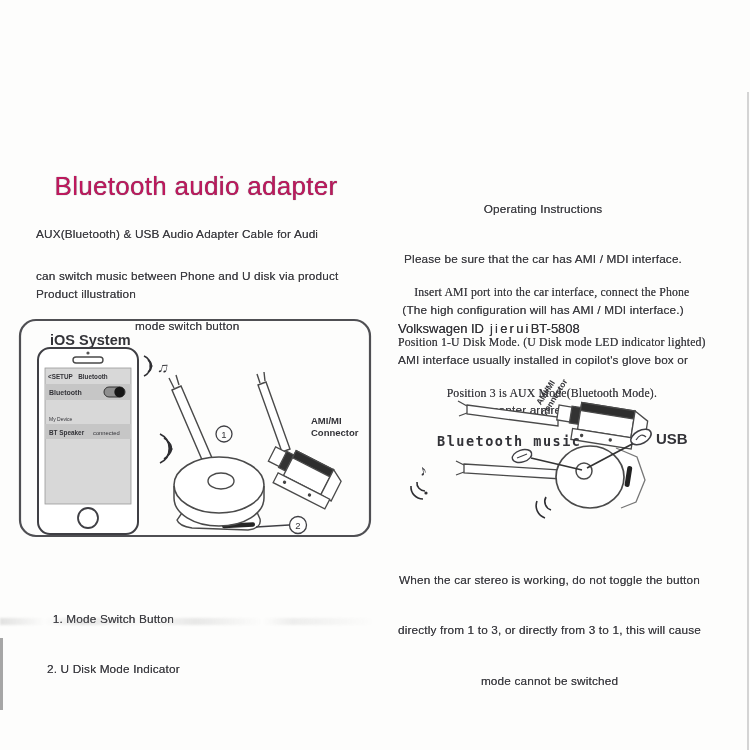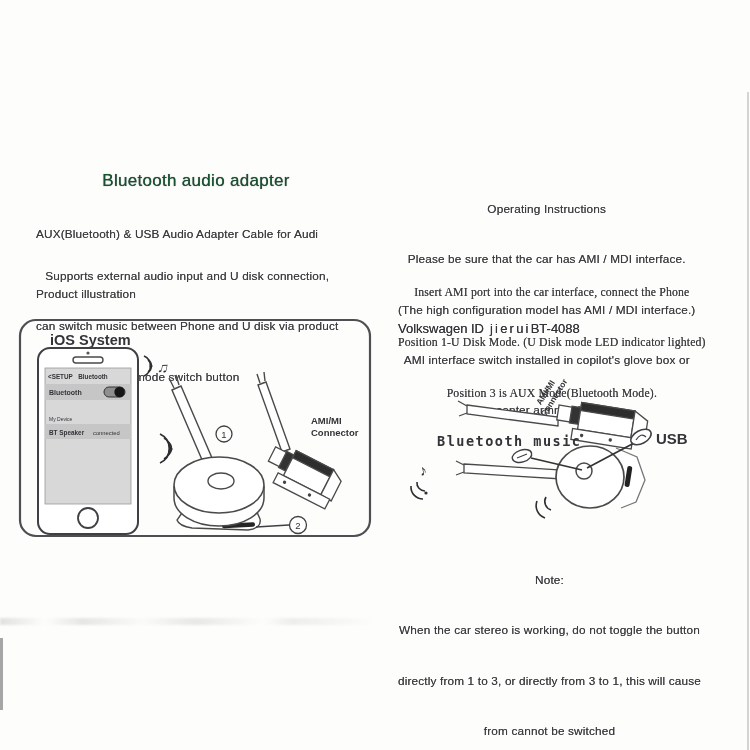--- a/index.html
+++ b/index.html
@@ -11,21 +11,21 @@
   .page{
     position:absolute;inset:0;background:#fdfdfc;
     filter:blur(0.3px);
   }
   .txt{position:absolute;white-space:pre;color:#3c3c41;text-shadow:0 0 0.4px rgba(55,55,60,.8);}
   .body-line{font-size:11.8px;line-height:14.3px;letter-spacing:.15px;text-align:right;}
   .block{position:absolute;white-space:pre;color:#3c3c41;text-shadow:0 0 0.4px rgba(55,55,60,.8);}
   .block div{font-size:11.8px;line-height:14.35px;letter-spacing:.15px;text-align:center;}
   .title{
     position:absolute;left:30px;top:171px;width:332px;text-align:center;
-    font-size:17px;letter-spacing:.3px;color:#14532d;
+    font-size:26px;letter-spacing:.3px;color:#be185d;
     text-shadow:0 0 0.8px rgba(50,50,55,.9);
   }
   .btid{position:absolute;left:398px;top:321px;font-size:13px;color:#333338;
         text-shadow:0 0 0.6px rgba(50,50,55,.85);}
   .btid .brand{letter-spacing:2.2px;margin-left:6px;text-align:center;}
   .mono{font-family:"DejaVu Sans Mono", monospace;}
   svg text{fill:#333338;}
   .artifact{position:absolute;pointer-events:none;}
 </style>
 </head>
@@ -33,51 +33,53 @@
 
 <div class="page">
 
   <div class="title">Bluetooth audio adapter</div>
 
   <div class="block" style="left:36px;top:191px;">
     <div>AUX(Bluetooth) &amp; USB Audio Adapter Cable for Audi</div>
   </div>
 
   <div class="block" style="left:36px;top:233px;">
-    <div>Supports external audio input and U disk connection,</div>
     <div>can switch music between Phone and U disk via product</div>
     <div>mode switch button</div>
   </div>
 
   <div class="txt body-line" style="left:36px;top:287px;">Product illustration</div>
 
+  <div class="block" style="left:47px;top:576px;">
+    <div>1. Mode Switch Button</div>
+    <div>2. U Disk Mode Indicator</div>
+  </div>
 
   <div class="block" style="left:398px;top:166px;">
     <div>Operating Instructions</div>
     <div>Please be sure that the car has AMI / MDI interface.</div>
-    <div>(The high configuration model has AMI / MDI interface.)</div>
-    <div>AMI interface switch installed in copilot's glove box or</div>
+    <div>(The high configuration will has AMI / MDI interface.)</div>
+    <div>AMI interface usually installed in copilot's glove box or</div>
     <div>center armrest box</div>
   </div>
 
   <div class="block" style="left:398px;top:249px;font-family:Liberation Serif, serif;">
     <div>Insert AMI port into the car interface, connect the Phone</div>
     <div>Position 1-U Disk Mode. (U Disk mode LED indicator lighted)</div>
     <div>Position 3 is AUX Mode(Bluetooth Mode).</div>
   </div>
 
   <div class="btid">
-    <span>Volkswagen ID</span><span class="brand">jierui</span><span>BT-4088</span>
+    <span>Volkswagen ID</span><span class="brand">jierui</span><span>BT-5808</span>
   </div>
 
   <div class="block" style="left:398px;top:537px;">
-    <div>Note:</div>
     <div>When the car stereo is working, do not toggle the button</div>
     <div>directly from 1 to 3, or directly from 3 to 1, this will cause</div>
-    <div>from cannot be switched</div>
+    <div>mode cannot be switched</div>
     
     
   </div>
 
   <svg style="position:absolute;left:18px;top:318px;" width="354" height="220" viewBox="0 0 354 220">
     <rect x="2" y="2" width="350" height="216" rx="16" fill="none" stroke="#4f4f53" stroke-width="2.2"></rect>
 
     <text x="32" y="27" font-size="14.5" font-weight="bold" fill="#2e2e33">iOS System</text>
 
     <g>

